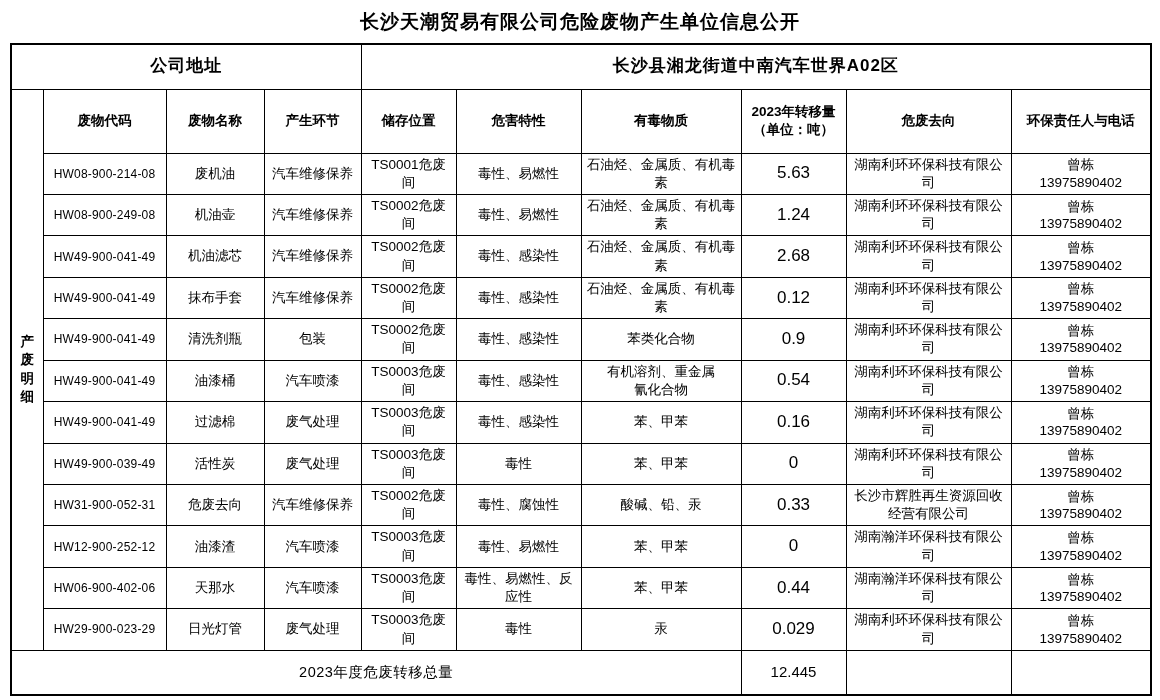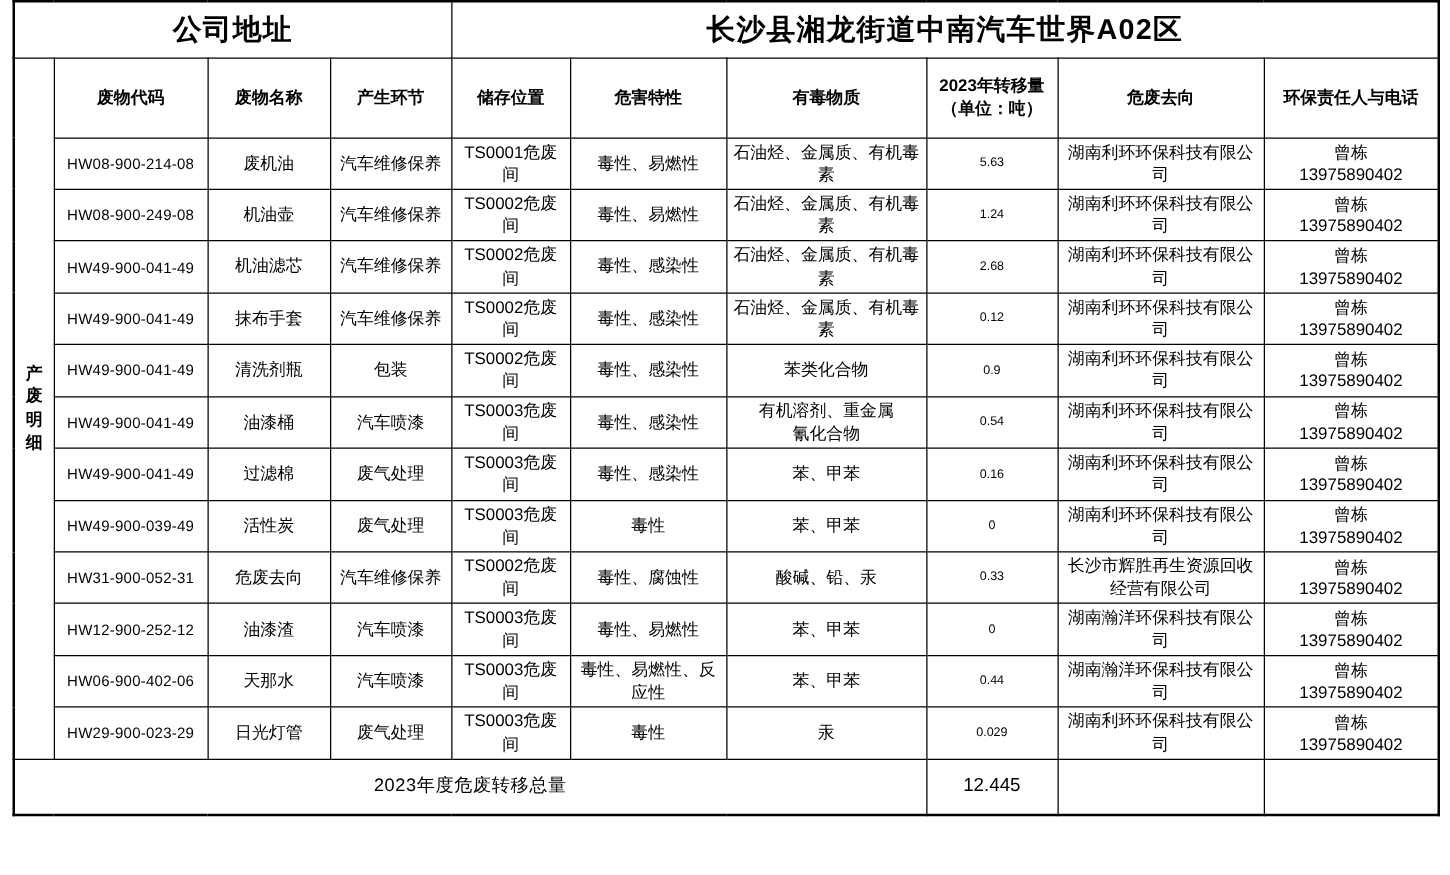--- a/index.html
+++ b/index.html
@@ -37,21 +37,21 @@
     text-align: center;
     padding: 2px 4px;
     font-size: 13.5px;
     line-height: 1.35;
     overflow: hidden;
     white-space: pre-line;
   }
   tr.addr-row { height: 45px; }
   tr.addr-row td {
     font-weight: bold;
-    font-size: 23px;
+    font-size: 17px;
     letter-spacing: 1px;
   }
   tr.header-row { height: 64px; }
   tr.header-row td {
     font-weight: bold;
     font-size: 13.5px;
   }
   td.section-label {
     font-weight: bold;
     font-size: 20px;
@@ -59,34 +59,35 @@
     word-break: break-all;
     padding: 0 5px;
     letter-spacing: 0;
   }
   tr.data-row { height: 40px; }
   tr.data-row td.code {
     font-size: 12px;
     letter-spacing: 0.2px;
   }
   tr.data-row td.qty {
-    font-size: 10px;
+    font-size: 17px;
   }
   td.contact div { line-height: 1.3; }
   tr.footer-row { height: 45px; }
   tr.footer-row td.total-label {
     font-size: 14.5px;
     letter-spacing: 0.5px;
   }
   tr.footer-row td.qty { font-size: 15px; }
 </style>
 </head>
 <body>
 
 <div class="page">
+  <div class="page-title">长沙天潮贸易有限公司危险废物产生单位信息公开</div>
 
   <table class="waste-table">
     <colgroup>
       <col style="width:32px">
       <col style="width:123px">
       <col style="width:98px">
       <col style="width:97px">
       <col style="width:95px">
       <col style="width:125px">
       <col style="width:160px">

